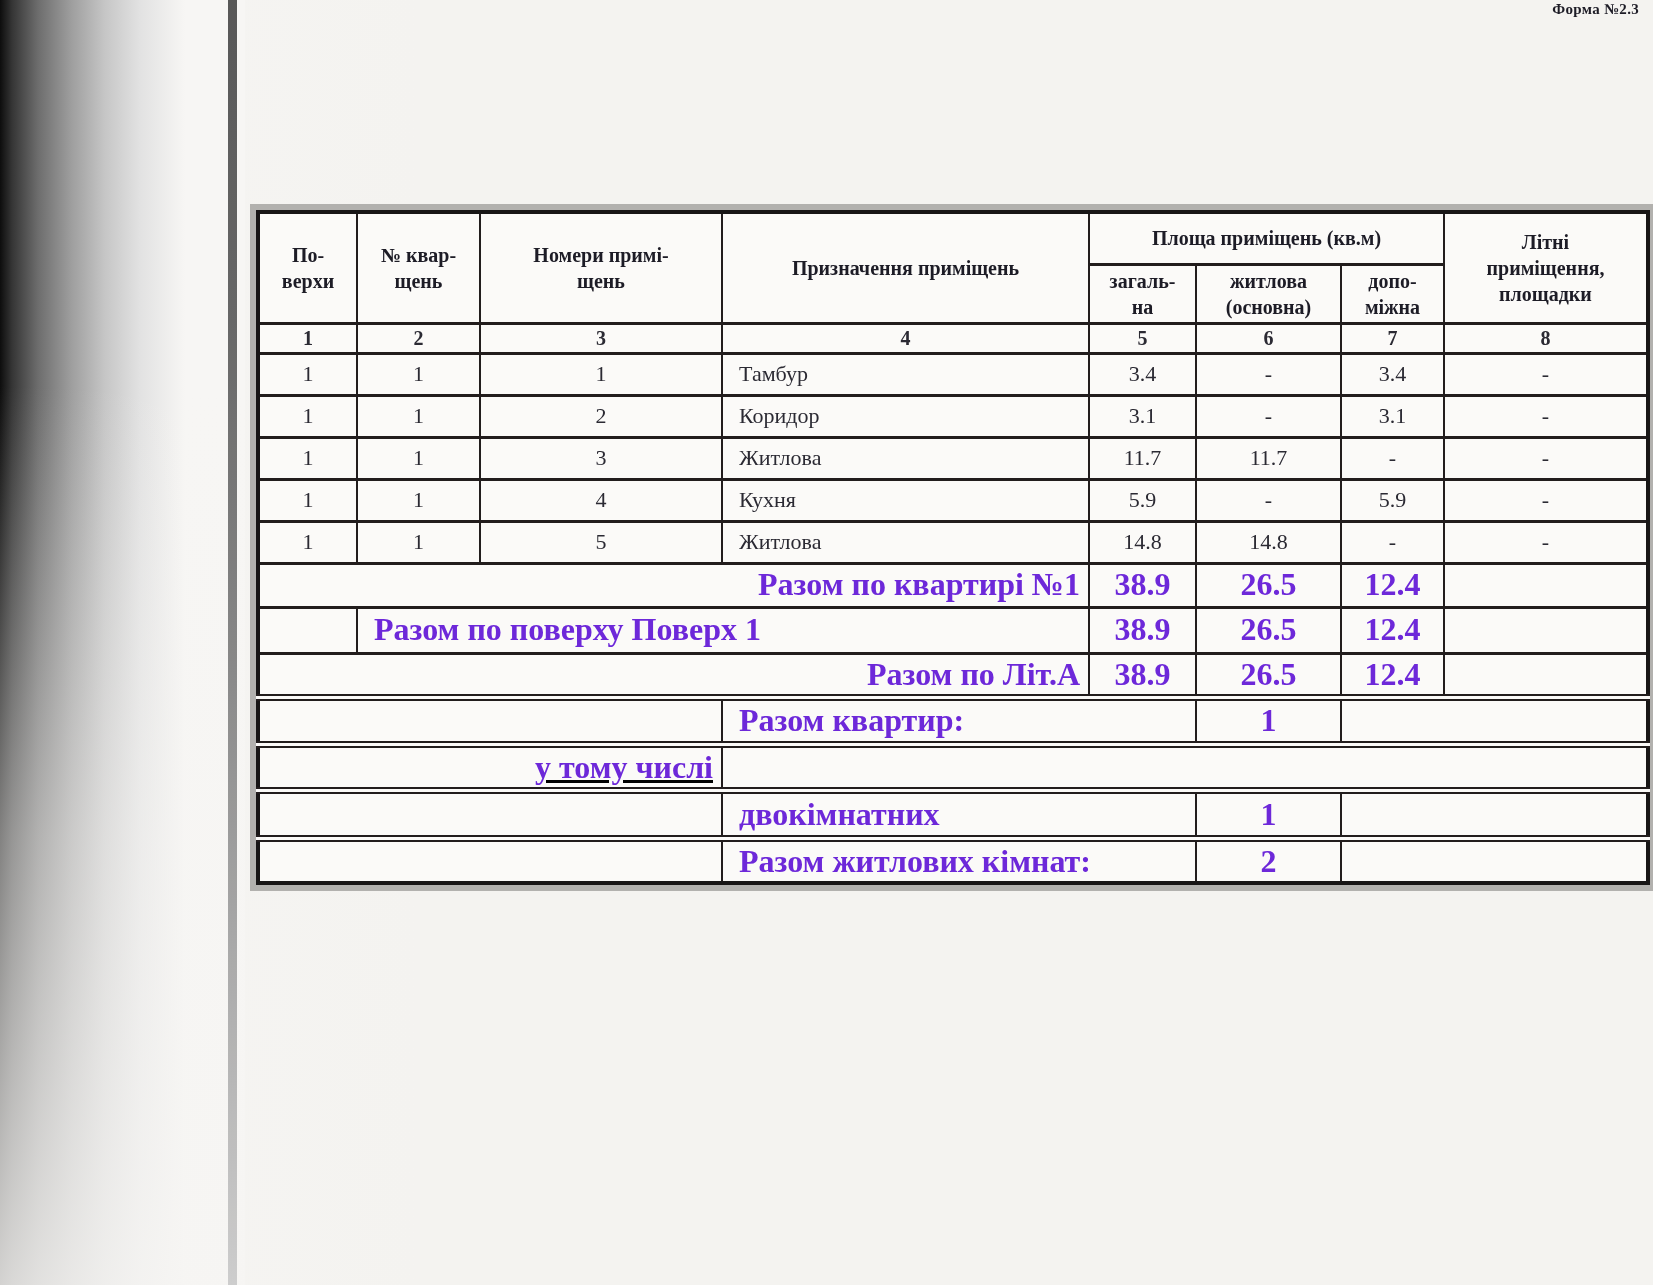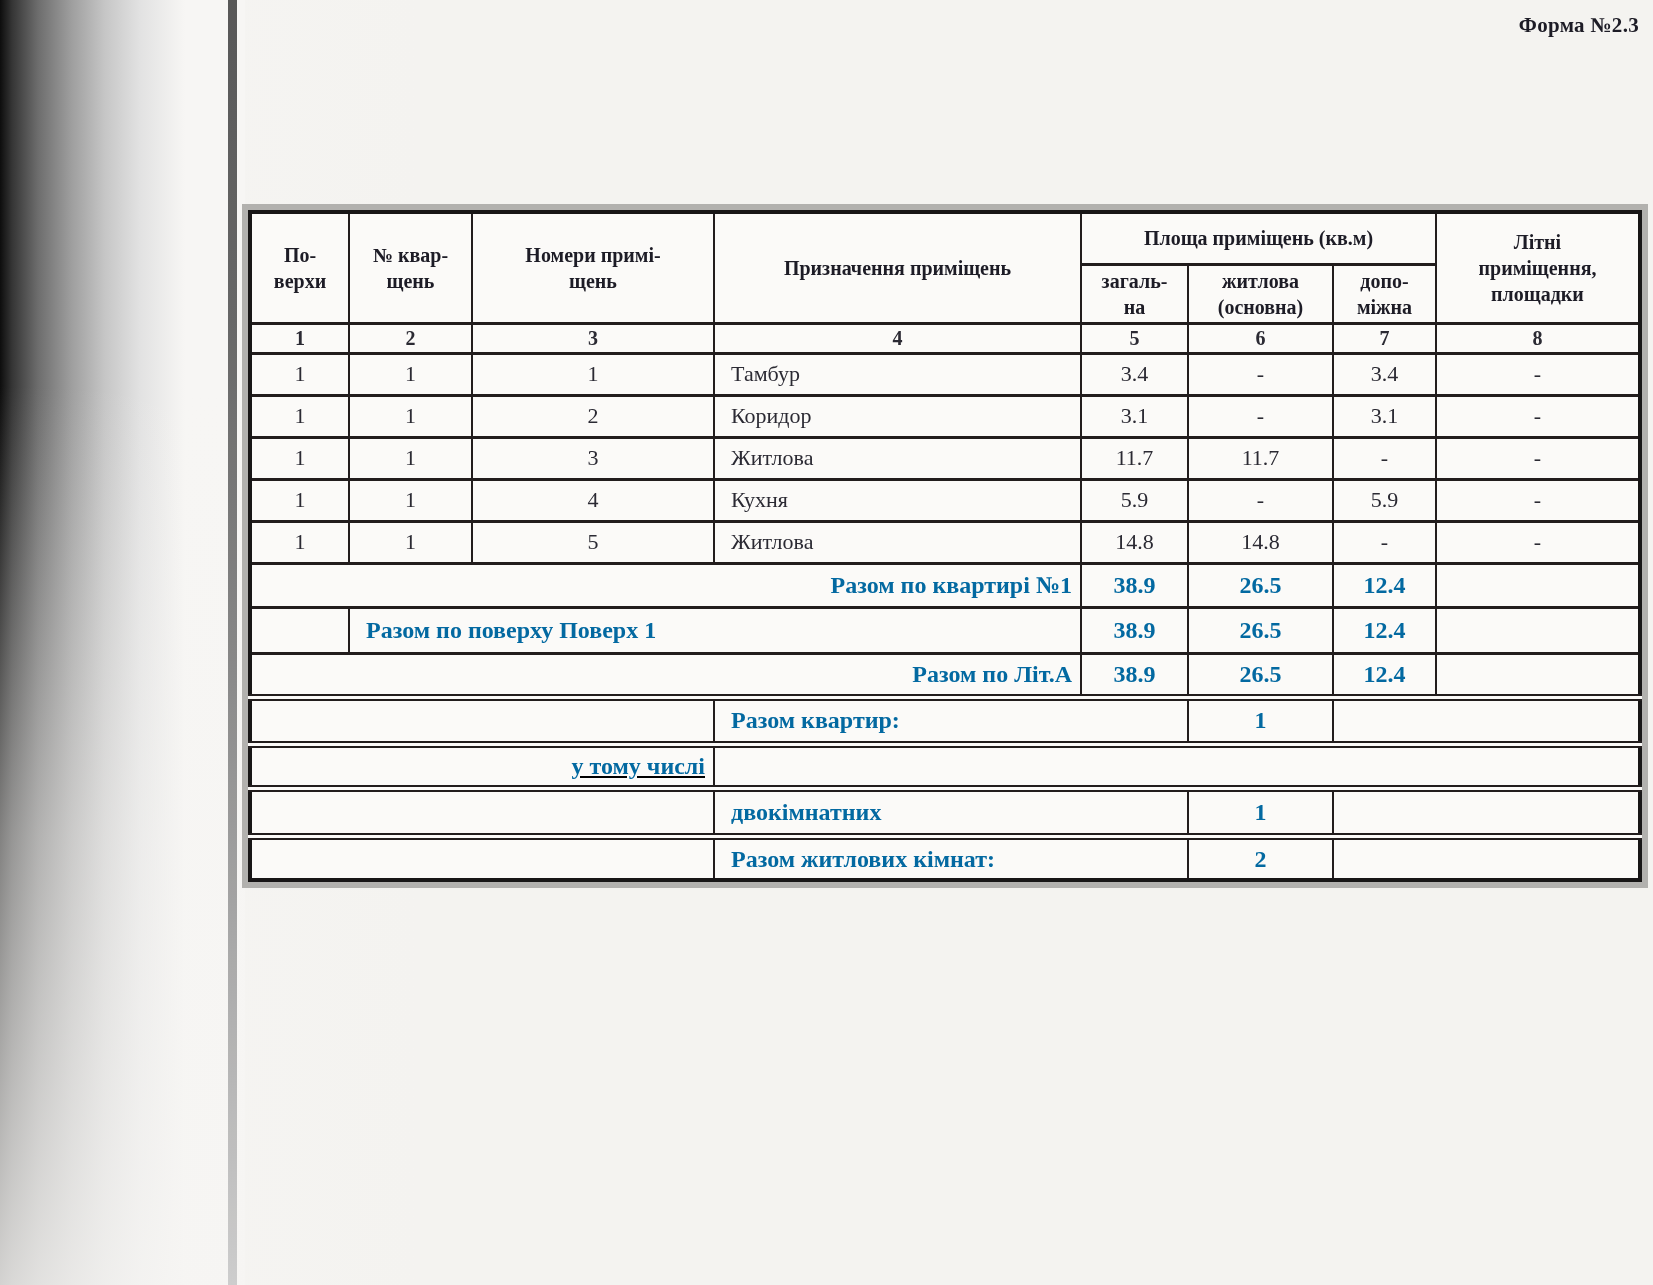--- a/index.html
+++ b/index.html
@@ -8,32 +8,32 @@
     background:linear-gradient(to right,#f6f5f3 0,#f4f3f0 420px,#f4f3f0 100%);}
   
   .left-band{position:absolute;left:0;top:0;width:245px;height:100%;
     background:
       linear-gradient(to bottom,rgba(246,245,243,0) 0%,rgba(246,245,243,0) 30%,rgba(246,245,243,0.5) 65%,rgba(246,245,243,0.85) 100%),
       linear-gradient(to right,#0d0d0d 0px,#353535 12px,#6d6d6d 38px,#9f9f9f 72px,#c6c6c6 105px,#e2e2e2 140px,#f7f6f4 185px,#f7f6f4 100%);}
   
   .edge-line{position:absolute;left:228px;top:0;width:9px;height:100%;filter:blur(.4px);
     background:linear-gradient(to bottom,#474747 0%,#585858 25%,#7a7a7a 50%,#a3a3a3 75%,#c9c9c9 100%);
     opacity:.9;}
-  .form-label{position:absolute;top:13px;right:14px;font-size:21px;font-weight:bold;color:#1d1c26;letter-spacing:.3px;}
-  table.areas{position:absolute;left:248px;top:210px;width:1390px;table-layout:fixed;border-collapse:collapse;
+  .form-label{position:absolute;top:1px;right:14px;font-size:15px;font-weight:bold;color:#1d1c26;letter-spacing:.3px;}
+  table.areas{position:absolute;left:256px;top:210px;width:1390px;table-layout:fixed;border-collapse:collapse;
     background:#fbfaf8;border:4px solid #181616;box-shadow:0 0 0 6px #b2b1ae;}
   th,td{border:2px solid #221d1d;border-top-width:3px;border-bottom-width:3px;
     padding:2px 6px;text-align:center;vertical-align:middle;color:#2b2a33;font-size:22px;line-height:1.15;
     overflow:hidden;}
   th{font-weight:bold;font-size:20px;line-height:1.3;color:#1d1c26;}
   .pre{white-space:pre-line;}
   tr.nums td{font-weight:bold;font-size:20px;}
   .al{text-align:left;padding-left:16px;}
   .ar{text-align:right;padding-right:8px;}
-  tr.tot td,tr.sum td{font-size:24px;font-weight:bold;color:#0369a1;line-height:1.1;}
+  tr.tot td,tr.sum td{font-size:32px;font-weight:bold;color:#6d28d9;line-height:1.1;}
   tr.sum td{border-top:7px double #221d1d;margin-left:26px;}
   tr.h1{height:52px;}tr.h2{height:56px;}tr.nums{height:30px;}
   tr.dr{height:42px;}
   tr.t1{height:44px;}tr.t2{height:46px;}tr.t3{height:44px;}
   tr.s1{height:47px;}tr.s2{height:44px;text-decoration:underline;}tr.s3{height:48px;}tr.s4{height:44px;}
 </style>
 </head>
 <body>
 
 <div class="screen">

